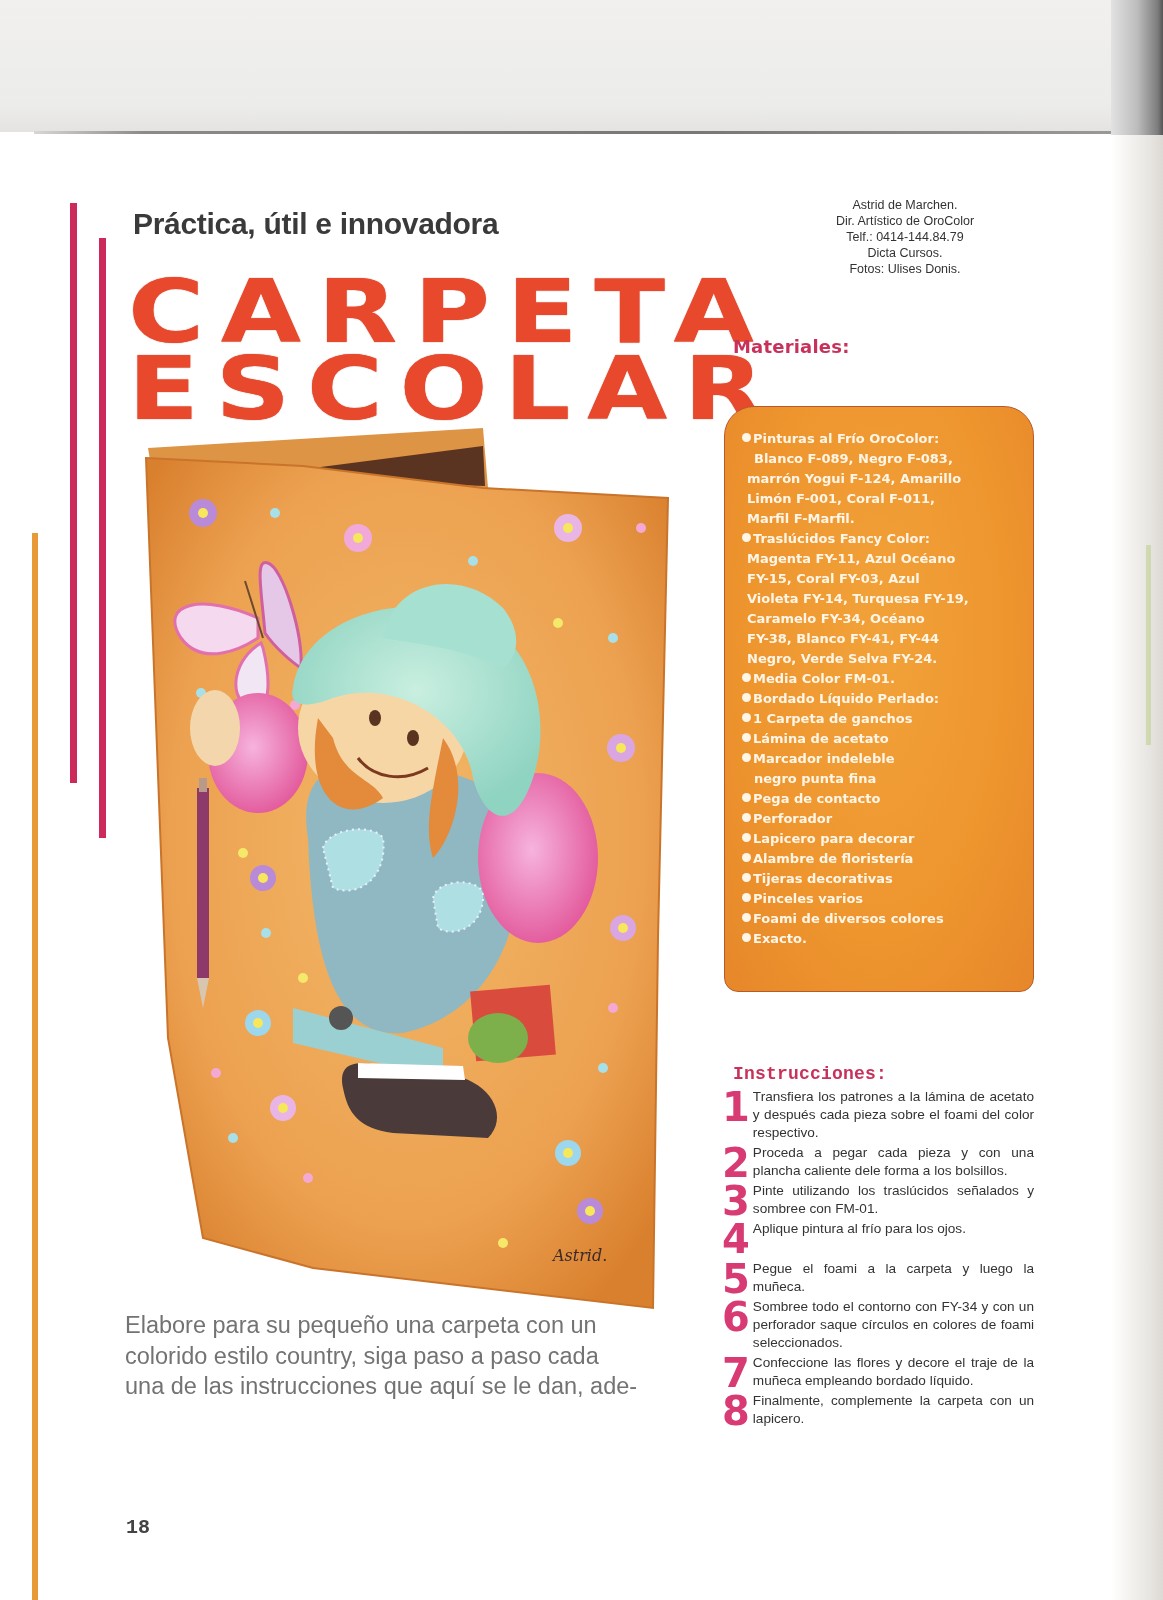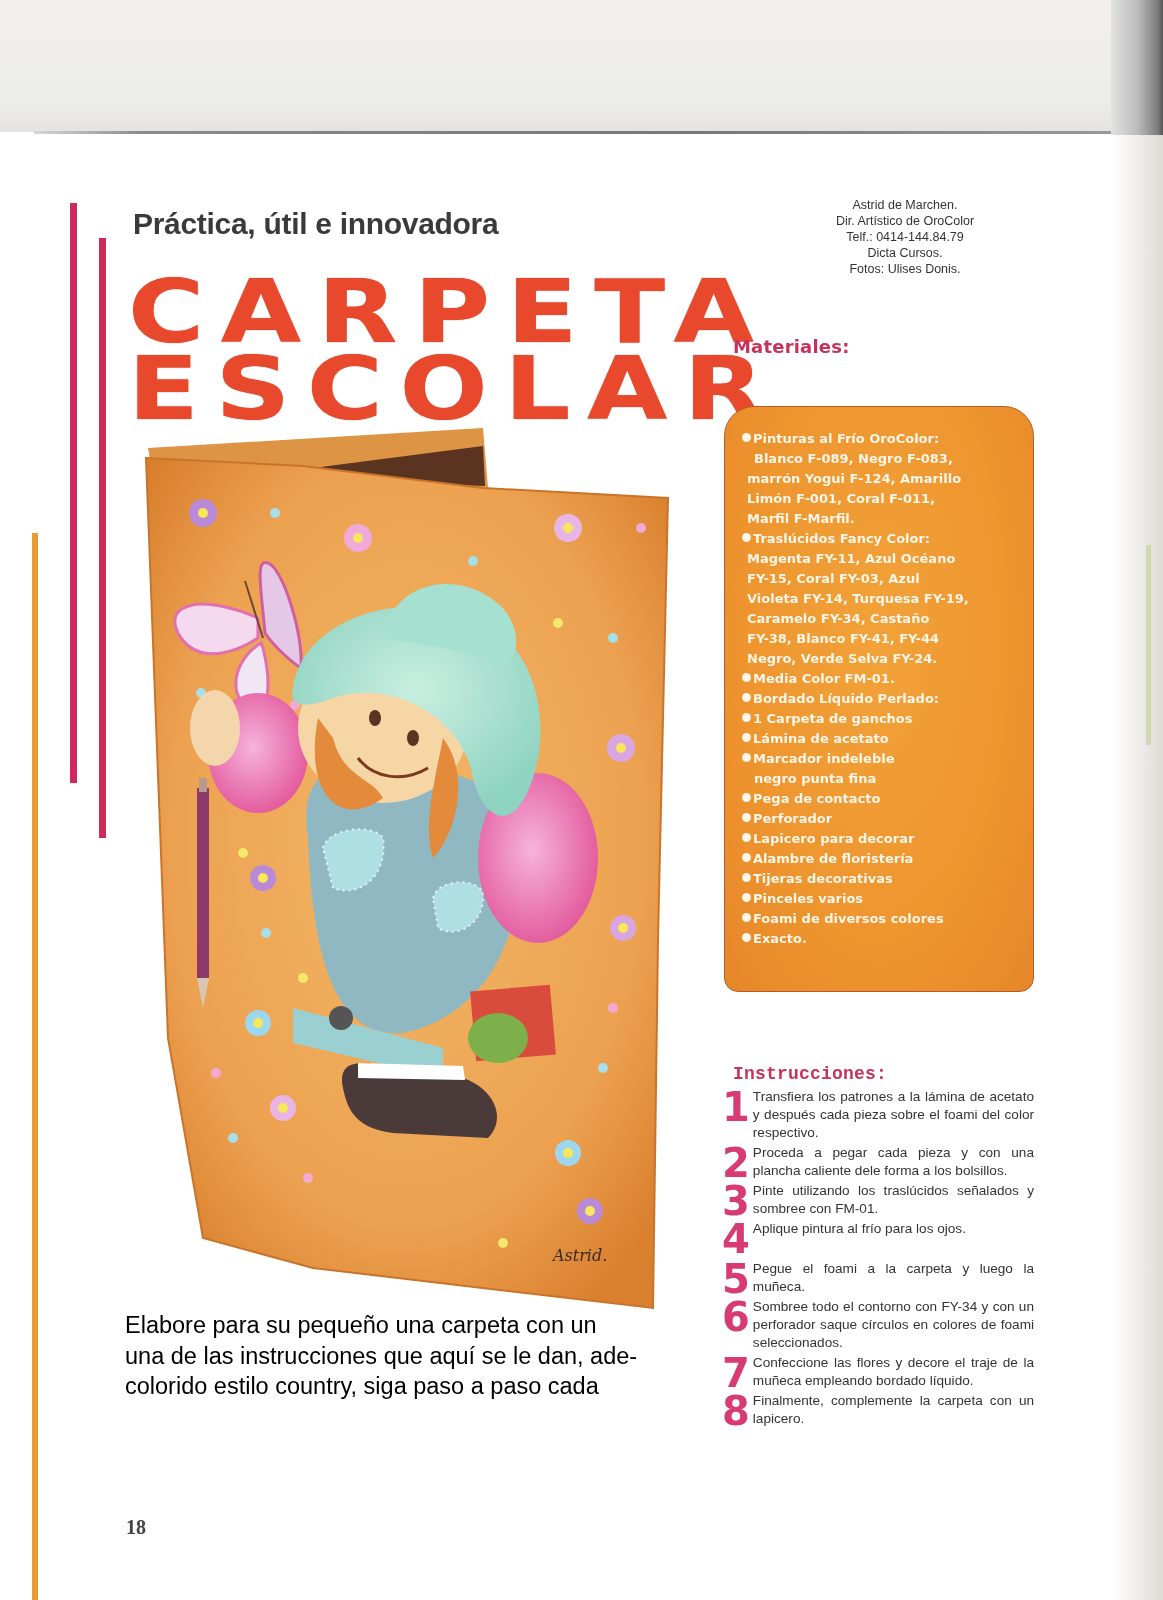--- a/index.html
+++ b/index.html
@@ -84,27 +84,27 @@
   .step { position: relative; margin-bottom: 2px; }
   .step-num {
     float: left; font-family: "DejaVu Sans", sans-serif; font-weight: bold;
     font-size: 40px; line-height: 34px; height: 36px;
     color: #d83a73; margin-right: 3px; margin-top: 2px;
   }
   .step-text { text-align: justify; }
 
   .intro {
     position: absolute; left: 125px; top: 1310px; width: 590px;
-    font-size: 23.5px; line-height: 30.5px; color: #000000;
+    font-size: 23.5px; line-height: 30.5px; color: #737373;
   }
   .intro div { white-space: nowrap; }
 
   .page-number {
     position: absolute; left: 126px; top: 1516px;
-    font-family: Liberation Serif, serif; font-weight: bold;
+    font-family: Liberation Mono, monospace; font-weight: bold;
     font-size: 20px; color: #444;
   }
 
   .photo {
     position: absolute; left: 143px; top: 418px; width: 540px; height: 900px;
   }
 </style>
 </head>
 <body>
 
@@ -252,21 +252,21 @@
     <div class="mat-line indent">Blanco F-089, Negro F-083,</div>
     <div class="mat-line indent2">marrón Yogui F-124, Amarillo</div>
     <div class="mat-line indent2">Limón F-001, Coral F-011,</div>
     <div class="mat-line indent2">Marfil F-Marfil.</div>
   </div>
   <div class="mat-item">
     <div class="mat-line"><span class="bullet"></span><span>Traslúcidos Fancy Color:</span></div>
     <div class="mat-line indent2">Magenta FY-11, Azul Océano</div>
     <div class="mat-line indent2">FY-15, Coral FY-03, Azul</div>
     <div class="mat-line indent2">Violeta FY-14, Turquesa FY-19,</div>
-    <div class="mat-line indent2">Caramelo FY-34, Castaño</div>
+    <div class="mat-line indent2">Caramelo FY-34, Océano</div>
     <div class="mat-line indent2">FY-38, Blanco FY-41, FY-44</div>
     <div class="mat-line indent2">Negro, Verde Selva FY-24.</div>
   </div>
   <div class="mat-item">
     <div class="mat-line"><span class="bullet"></span><span>Media Color FM-01.</span></div>
   </div>
   <div class="mat-item">
     <div class="mat-line"><span class="bullet"></span><span>Bordado Líquido Perlado:</span></div>
   </div>
   <div class="mat-item">
@@ -337,17 +337,17 @@
     <div class="step-text">Confeccione las flores y decore el traje de la muñeca empleando bordado líquido.</div>
   </div>
   <div class="step">
     <span class="step-num">8</span>
     <div class="step-text">Finalmente, complemente la carpeta con un lapicero.</div>
   </div>
 </div>
 
 <div class="intro">
   <div>Elabore para su pequeño una carpeta con un</div>
+  <div>colorido estilo country, siga paso a paso cada</div>
   <div>una de las instrucciones que aquí se le dan, ade-</div>
-  <div>colorido estilo country, siga paso a paso cada</div>
 </div>
 
 <div class="page-number">18</div>
 
 </body></html>

